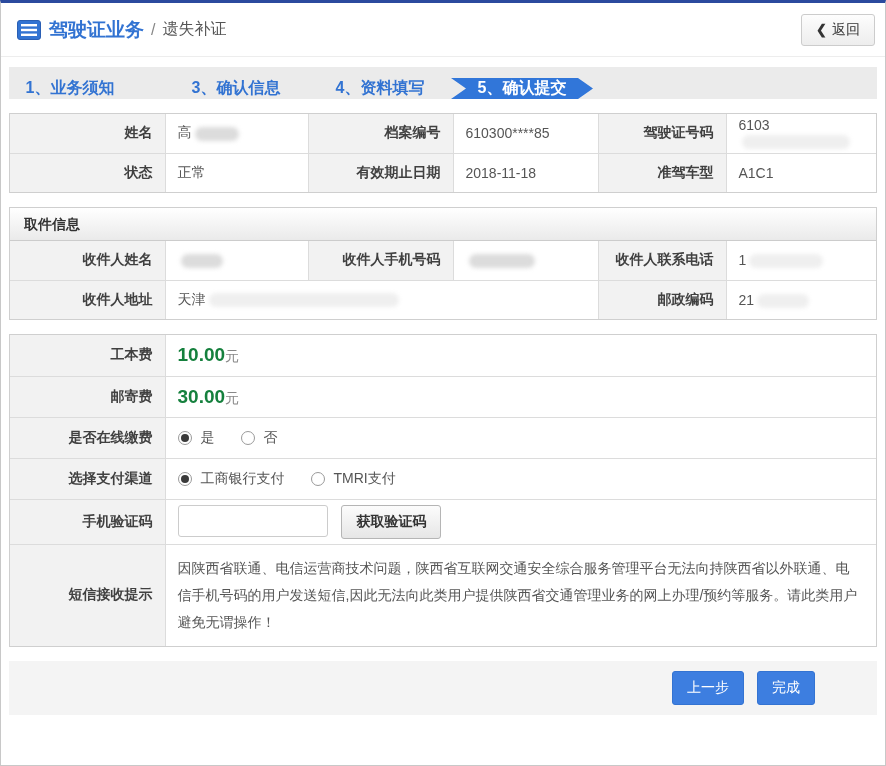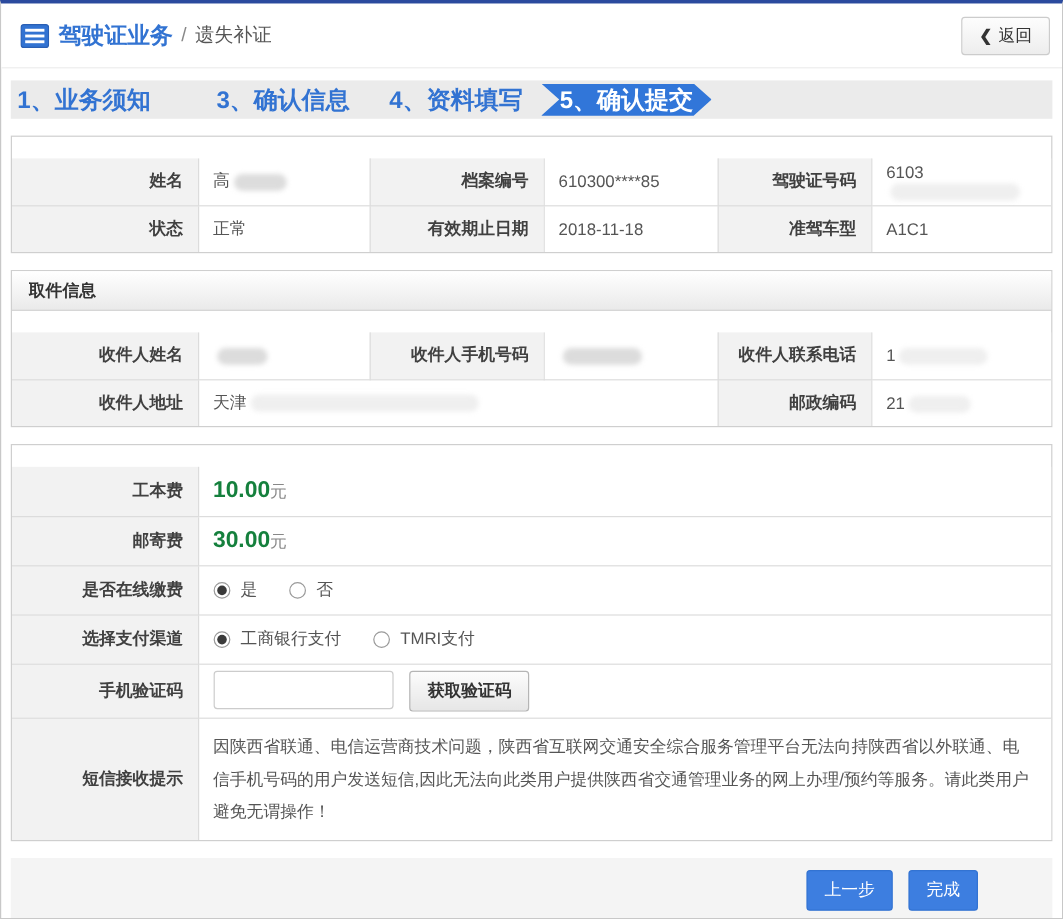--- a/index.html
+++ b/index.html
@@ -15,30 +15,30 @@
   
   .header { height: 54px; display: flex; align-items: center; padding: 0 10px 0 16px; background: #fff; border-bottom: 1px solid #ededed; }
   .hdr-icon { width: 24px; height: 20px; margin-right: 8px; flex: 0 0 auto; }
   .hdr-title { color: #3273d2; font-size: 19px; font-weight: bold; }
   .hdr-sep { color: #888; font-size: 16px; margin: 0 7px; }
   .hdr-sub { color: #555; font-size: 16px; }
   .back-btn { margin-left: auto; display: inline-flex; align-items: center; gap: 5px; padding: 6px 14px; border: 1px solid #ccc; border-radius: 3px; background: linear-gradient(#fdfdfd, #ededed); color: #333; font-size: 14px; cursor: pointer; }
   .back-chevron { font-weight: bold; font-size: 13px; }
   .content { padding: 10px 8px 0; }
   
-  .steps { display: flex; height: 32px; background: #ebebeb; align-items: center; font-size: 20px; font-weight: bold; overflow: hidden; }
+  .steps { display: flex; height: 32px; background: #ebebeb; align-items: flex-end; font-size: 16px; font-weight: bold; overflow: hidden; }
   .step { width: 122px; display: flex; align-items: center; justify-content: center; color: #3273d2; white-space: nowrap; cursor: pointer; }
   .step.active { width: 142px; background: #3176d9; color: #ffffff; clip-path: polygon(0 0, calc(100% - 15px) 0, 100% 50%, calc(100% - 15px) 100%, 0 100%, 15px 50%); margin-left: -12px; margin-right: -2px; }
   .step-sep { width: 22px; position: relative; overflow: hidden; flex: 0 0 auto; }
   .step-sep::before { content: ""; position: absolute; left: -9px; top: 5px; width: 21px; height: 21px; border-top: 2px solid #fafafa; border-right: 2px solid #fafafa; transform: rotate(45deg); }
   .steps-filler { flex: 1; }
   
   .section { margin-top: 14px; border: 1px solid #cfcfcf; }
   .section-hd { height: 33px; line-height: 33px; padding-left: 14px; font-size: 14px; font-weight: bold; color: #333; background: linear-gradient(#ffffff, #eaeaea); border-bottom: 1px solid #ccc; }
-  table { width: 100%; border-collapse: collapse; border-style: hidden; table-layout: fixed; margin-top: 18px; }
+  table { width: 100%; border-collapse: collapse; border-style: hidden; table-layout: fixed; }
   td { border: 1px solid #dcdcdc; height: 39px; font-size: 14px; }
   td.lbl { background: #f2f2f2; text-align: right; padding-right: 12px; font-weight: bold; color: #404040; }
   td.val { background: #fff; padding-left: 12px; color: #555; }
   .redact { display: inline-block; height: 14px; border-radius: 7px; background: #dcdcdc; filter: blur(2px); vertical-align: middle; margin-left: 3px; }
   .redact.light { background: #efefef; }
   
   .amount { color: #15803d; font-weight: bold; font-size: 19px; }
   .unit { color: #888; font-size: 14px; }
   .radio-row { display: flex; align-items: center; }
   .radio-opt { display: inline-flex; align-items: center; gap: 9px; margin-right: 26px; cursor: pointer; }

